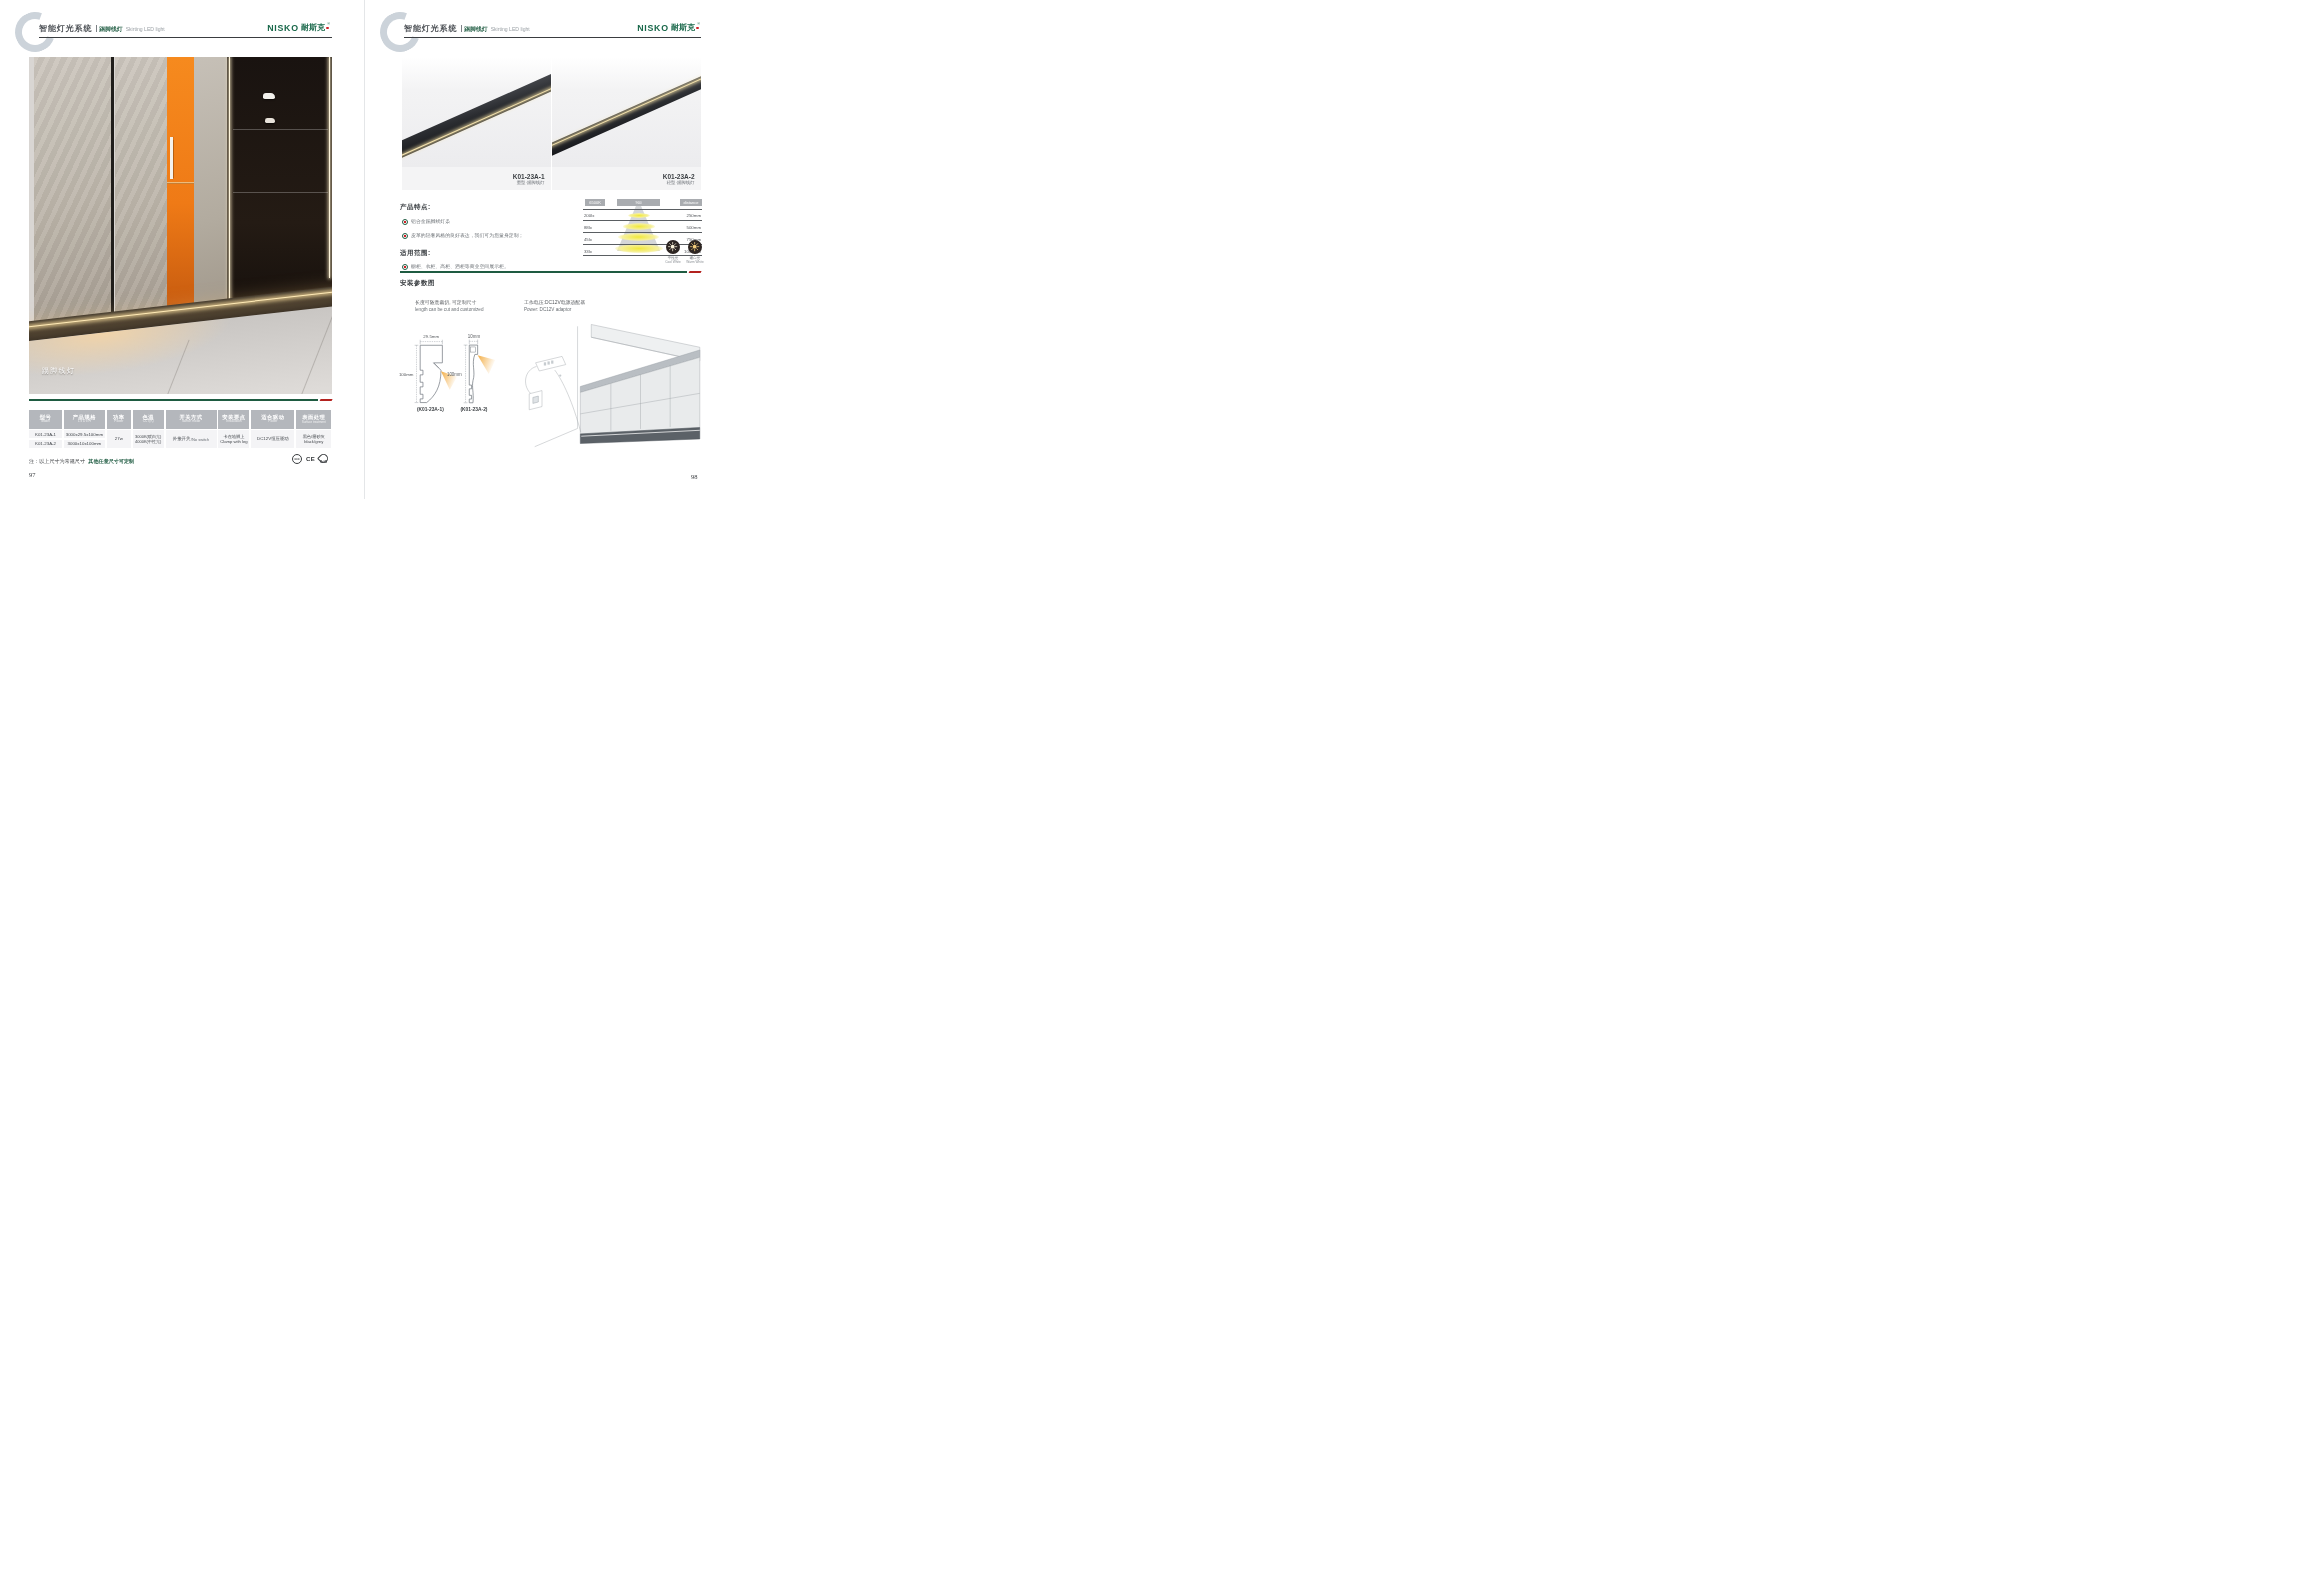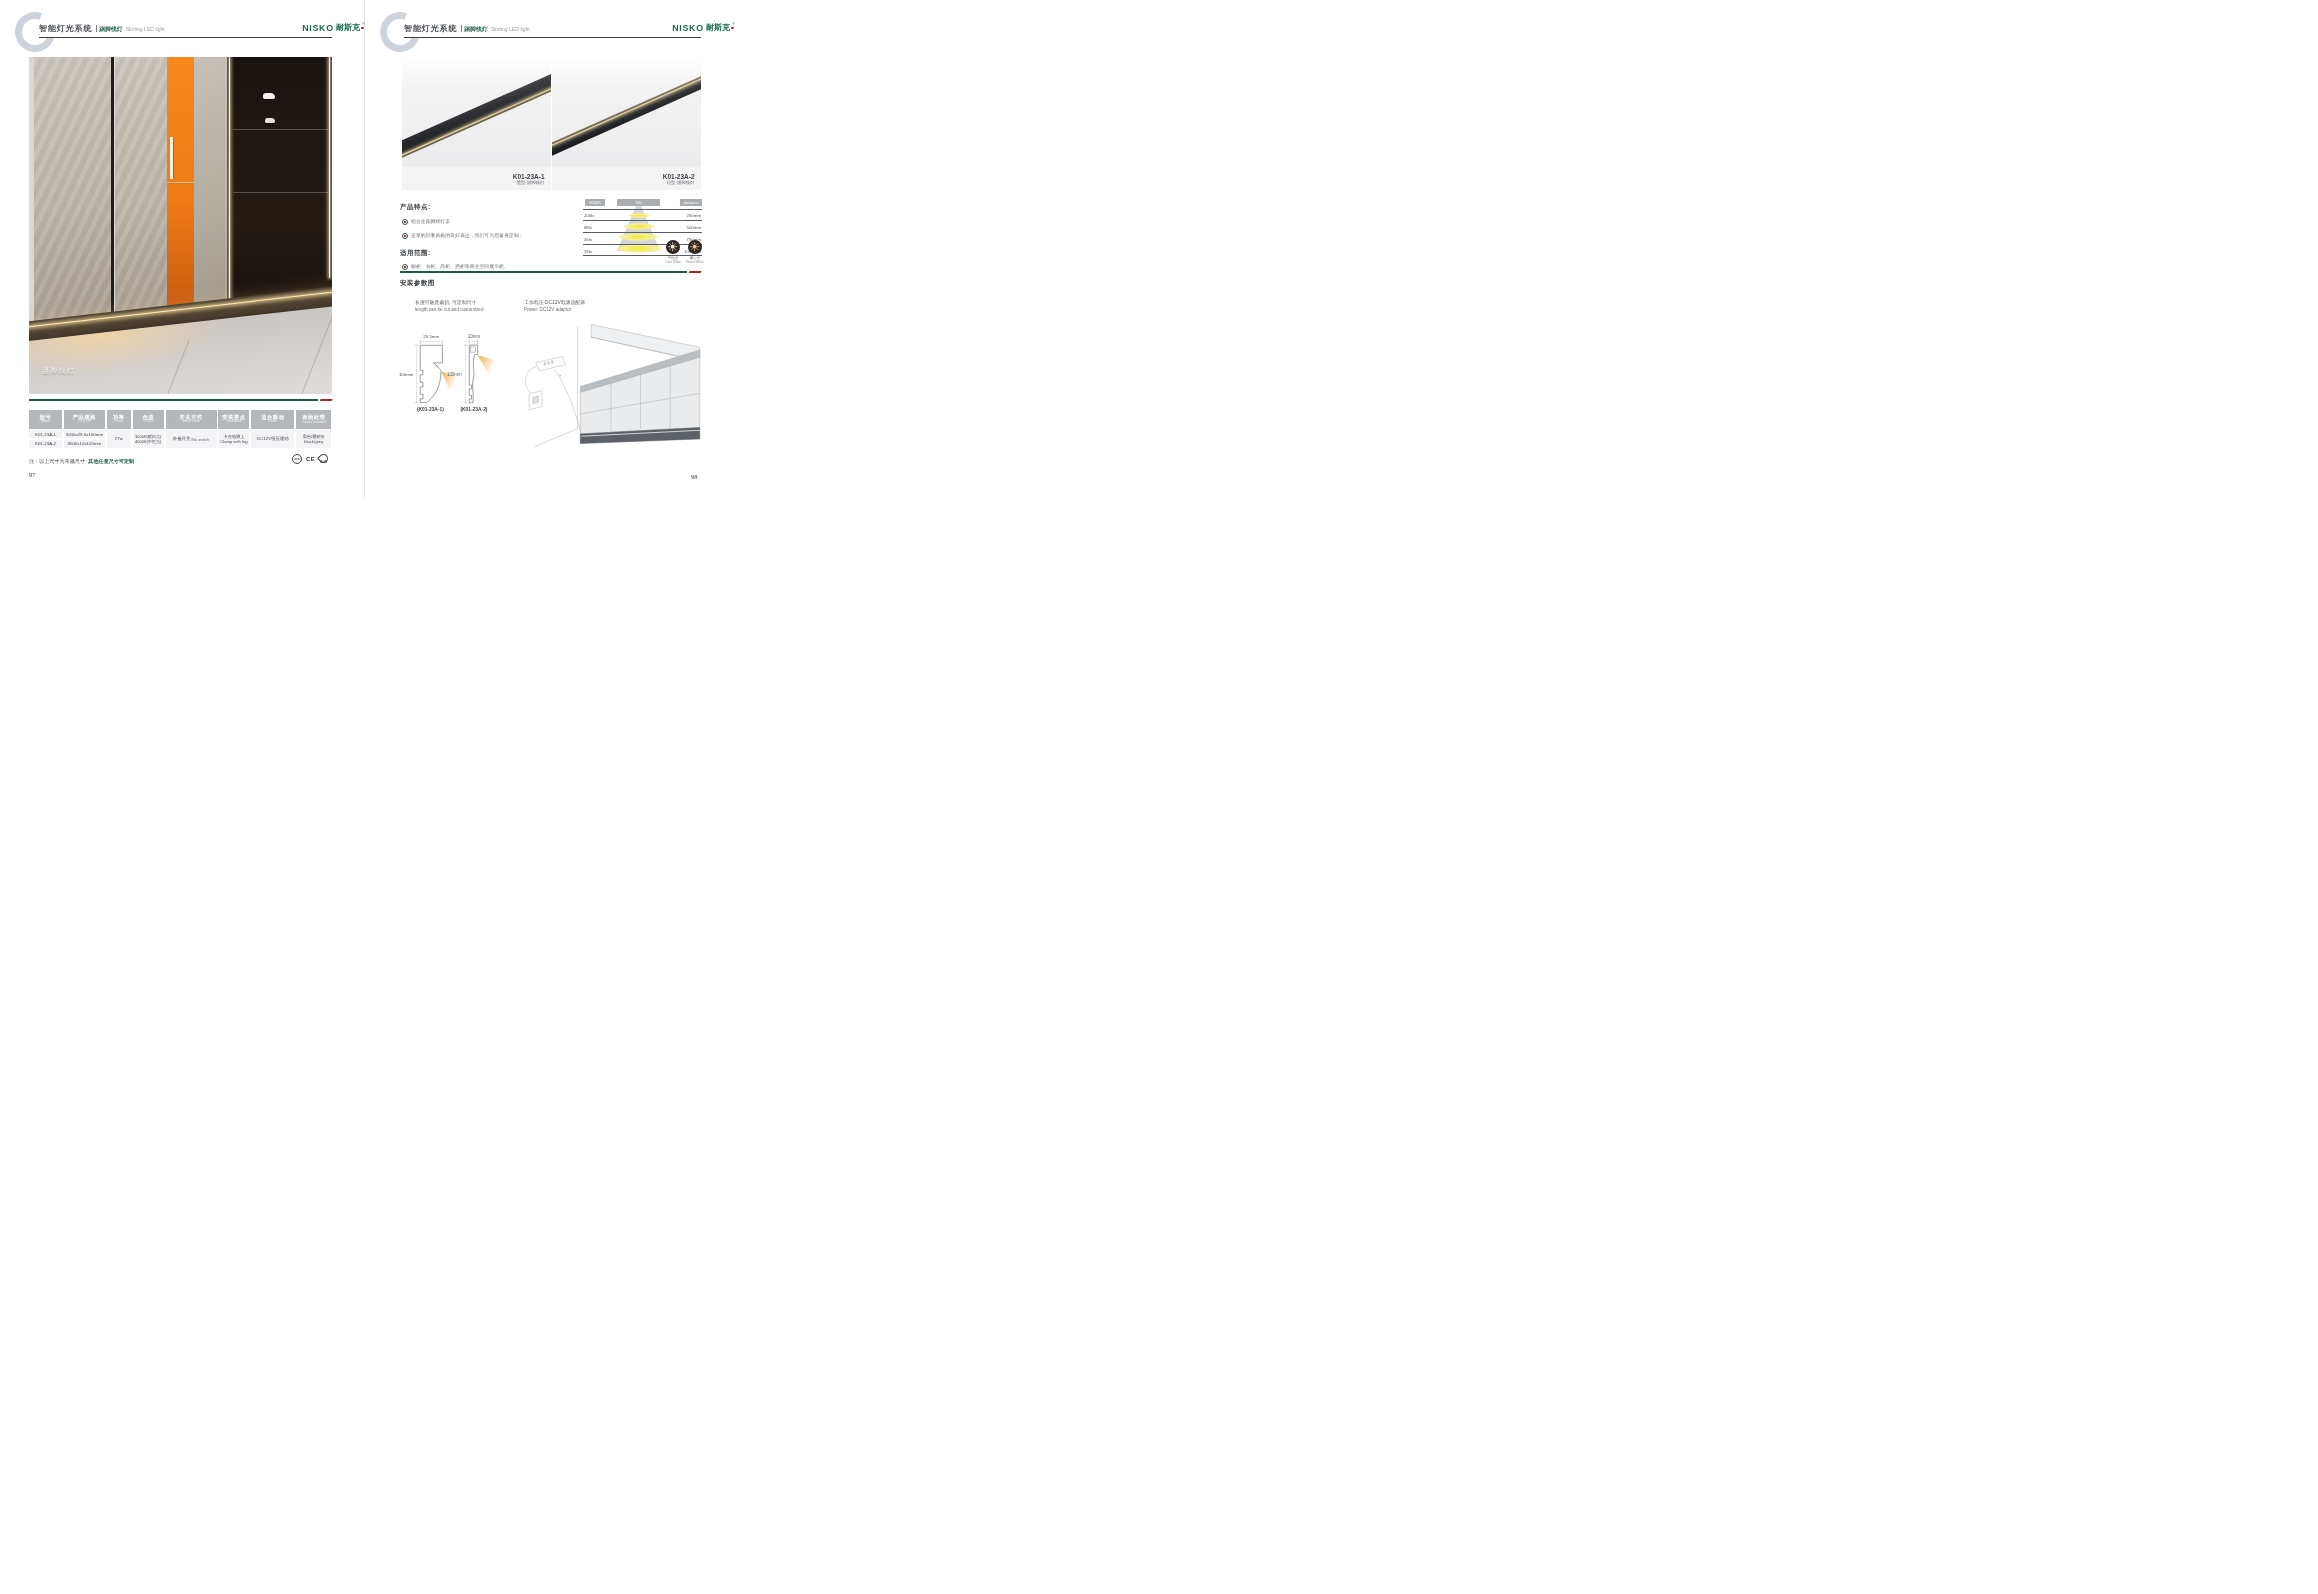--- a/index.html
+++ b/index.html
@@ -1,17 +1,17 @@
 <!DOCTYPE html>
 <html style="font-size:7.4px"><head>
 <meta charset="utf-8">
 <style>
   html,body{margin:0;padding:0;background:#ffffff;}
   .sheet{position:relative;width:729px;height:499px;background:#fff;overflow:hidden;
-         font-family:"Liberation Sans","DejaVu Sans",sans-serif;color:#4a4e52;padding-left:35px;}
+         font-family:"Liberation Sans","DejaVu Sans",sans-serif;color:#4a4e52;}
   .abs{position:absolute;}
   .center-split{position:absolute;left:364px;top:0;width:0.5px;height:100%;background:#e4e6e8;}
 
   
   .c-ring{width:26px;height:26px;border-radius:50%;border:7.4px solid #ccd3da;border-right-color:transparent;transform:rotate(-25deg);}
   .hdr-line{display:flex;align-items:baseline;gap:3.2px;}
   .hdr-sys{font-size:8px;font-weight:bold;color:#4b4f54;letter-spacing:0.9px;}
   .hdr-sep{width:0.5px;height:7px;background:#7c8085;align-self:center;}
   .hdr-cat{font-size:5.8px;font-weight:bold;color:#1e5b41;}
   .hdr-en{font-size:5.1px;color:#9aa0a5;}

